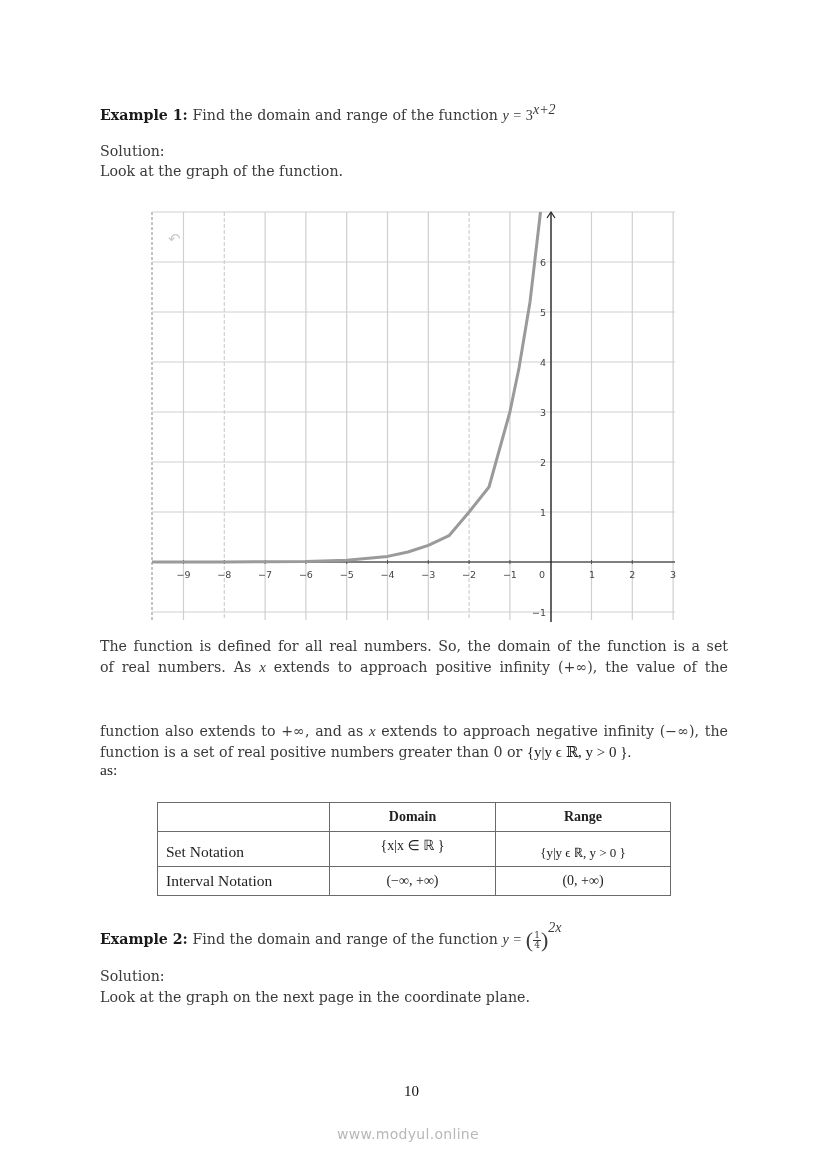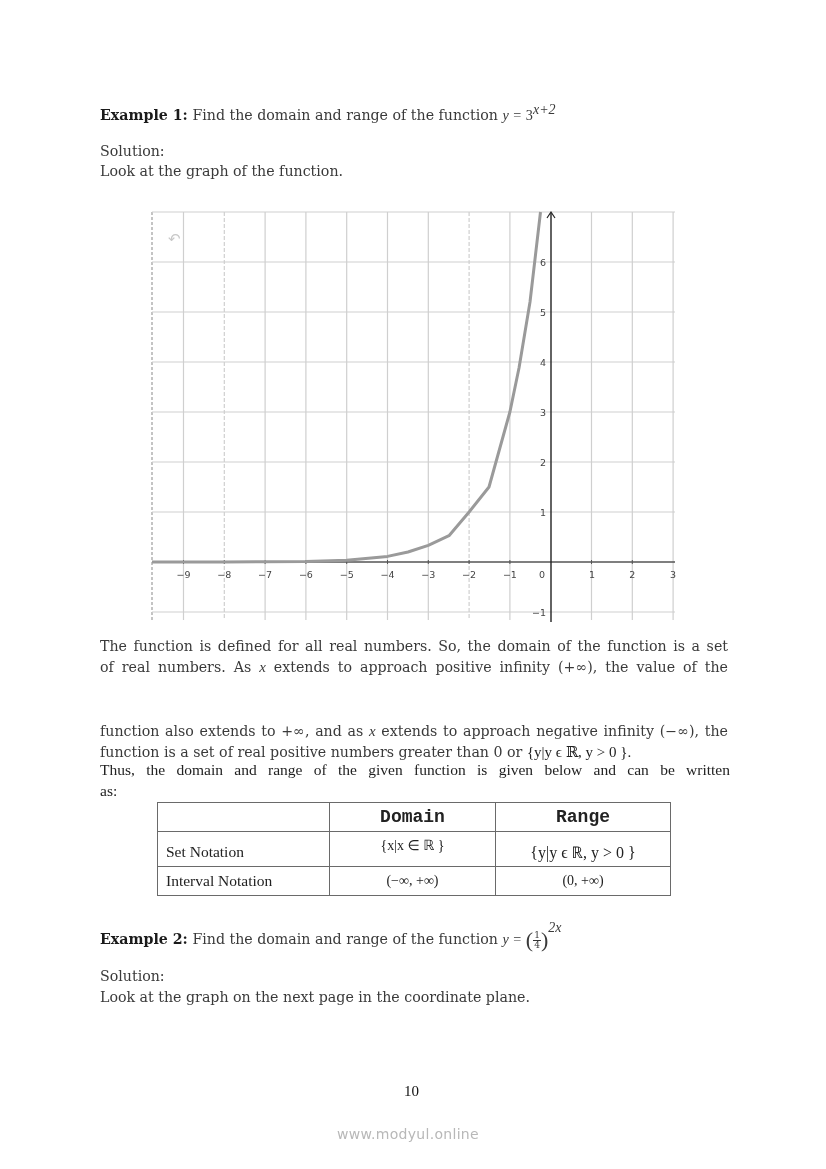--- a/index.html
+++ b/index.html
@@ -10,21 +10,21 @@
   .bold { font-weight: bold; color: #1a1a1a; margin-top: 32px; }
   .math { font-family: "Liberation Serif", "DejaVu Serif", serif; font-style: italic; }
   .mathr { font-family: "Liberation Serif", "DejaVu Serif", serif; }
   sup { font-size: 14px; vertical-align: 6px; font-family: "Liberation Serif", serif; font-style: italic; }
   .para { font-size: 14.2px; line-height: 20.6px; text-align: justify; width: 628px; }
   .para .ital { font-family: "Liberation Serif", serif; font-style: italic; font-size: 15px; }
   .thus { font-family: "Liberation Serif", "DejaVu Serif", serif; font-size: 15.5px; line-height: 20.5px; color: #222; width: 630px; }
   table.dr { border-collapse: collapse; font-family: "Liberation Serif", serif; color: #222; }
   table.dr td { border: 1px solid #6a6a6a; height: 28px; padding: 0 8px; font-size: 15.5px; }
   table.dr td.c { text-align: center; }
-  table.dr td.h { font-family: Liberation Mono, monospace; font-weight: bold; font-size: 18px; text-align: center; }
+  table.dr td.h { font-family: Liberation Serif, serif; font-weight: bold; font-size: 14px; text-align: center; }
   .pagenum { font-family: "Liberation Serif", serif; font-size: 15px; color: #111; }
   .wm { font-family: "DejaVu Sans", sans-serif; font-size: 14px; color: #b8b8b8; letter-spacing: 0.3px; }
   .frac { display: inline-block; vertical-align: middle; text-align: center; font-size: 9px; line-height: 9px; font-style: normal; }
   .frac span { display: block; }
   .frac .num { border-bottom: 1px solid #333; padding: 0 1px; }
   .paren { font-size: 22px; font-style: normal; vertical-align: -3px; font-family: "Liberation Serif", serif; }
 </style>
 </head>
 <body>
 
@@ -130,35 +130,34 @@
   </div>
   <div style="text-align-last:justify;margin-top:44px;">
     <span>function also extends to +∞, and as </span><span class="ital">x</span><span> extends to approach negative infinity (−∞), the</span>
   </div>
   <div>
     <span>function is a set of real positive numbers greater than 0 or </span><span class="mathr" style="font-size:15px; color:#222;">{y|y ϵ ℝ, y &gt; 0 }.</span>
   </div>
 </div>
 
 <div class="abs thus" style="left:100px; top:760px;">
-  <div style="text-align-last:justify;">Thus, the domain and range of the given function is given below and can be written</div>
   <div>as:</div>
 </div>
 
 <table class="abs dr" style="left:157px; top:802px; width:514px;">
   <tbody>
       <tr>
     <td style="width:155px;"></td>
     <td class="h" style="width:149px;">Domain</td>
     <td class="h">Range</td>
   </tr>
   <tr>
     <td style="padding-top:6px;">Set Notation</td>
     <td class="c" style="font-size:14px; vertical-align:top; padding-top:5px;">{x|x ∈  ℝ }</td>
-    <td class="c" style="font-size:16px; padding-top:5px;">{y|y ϵ ℝ, y &gt; 0 }</td>
+    <td class="c" style="font-size:13px; padding-top:5px;">{y|y ϵ ℝ, y &gt; 0 }</td>
   </tr>
   <tr>
     <td>Interval Notation</td>
     <td class="c" style="font-size:14px;">(−∞, +∞)</td>
     <td class="c" style="font-size:14px;">(0, +∞)</td>
   </tr>
 </tbody>
   </table>
 
 <div class="abs txt" style="left:100px; top:918px; white-space:nowrap;">

